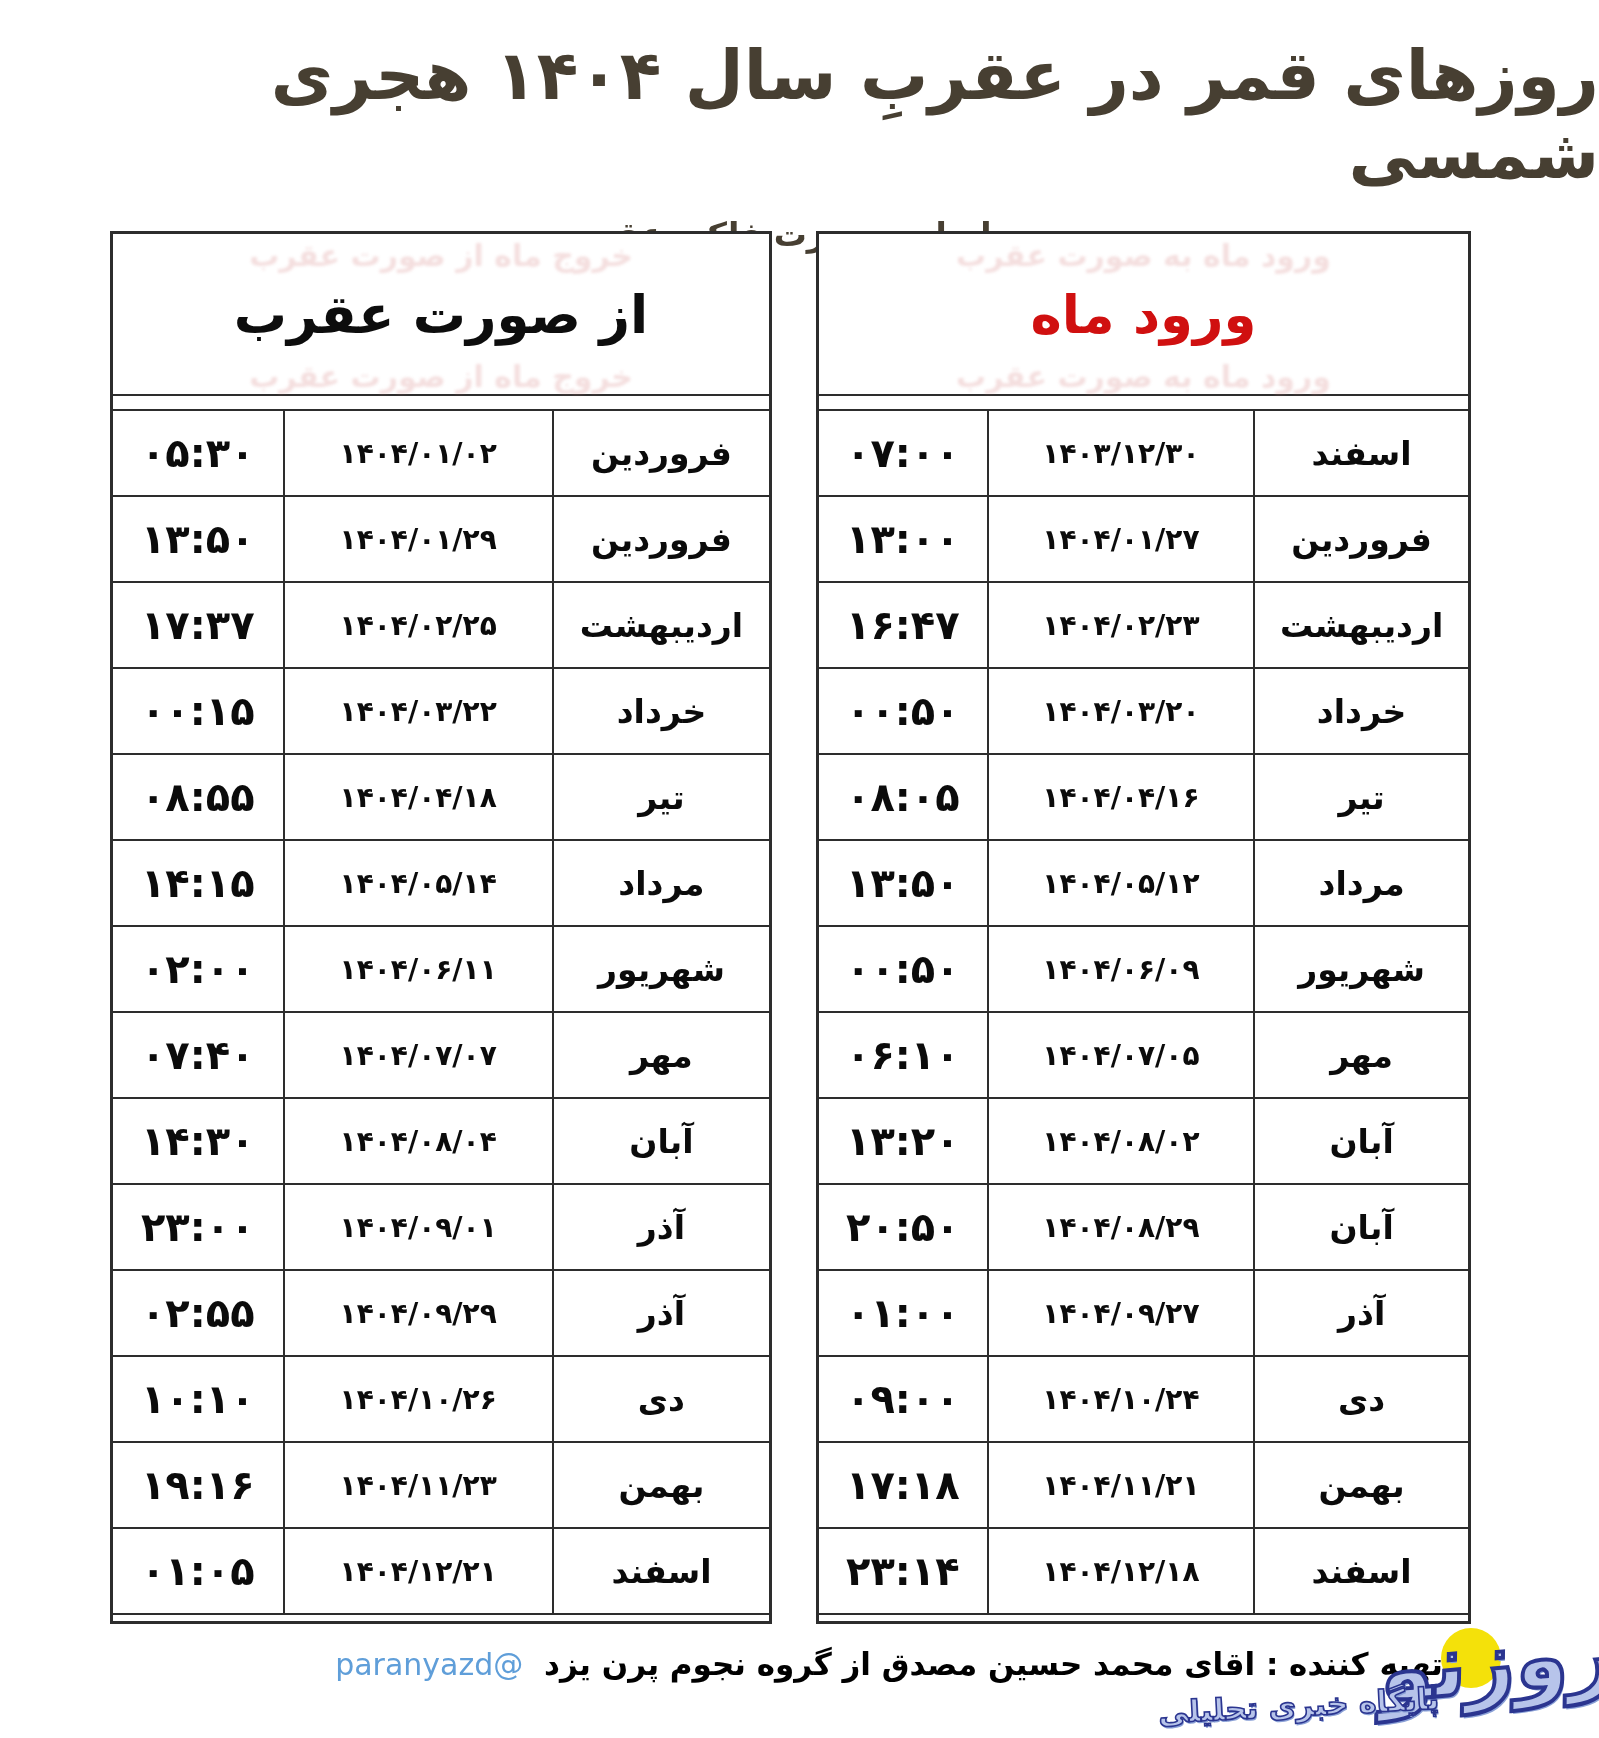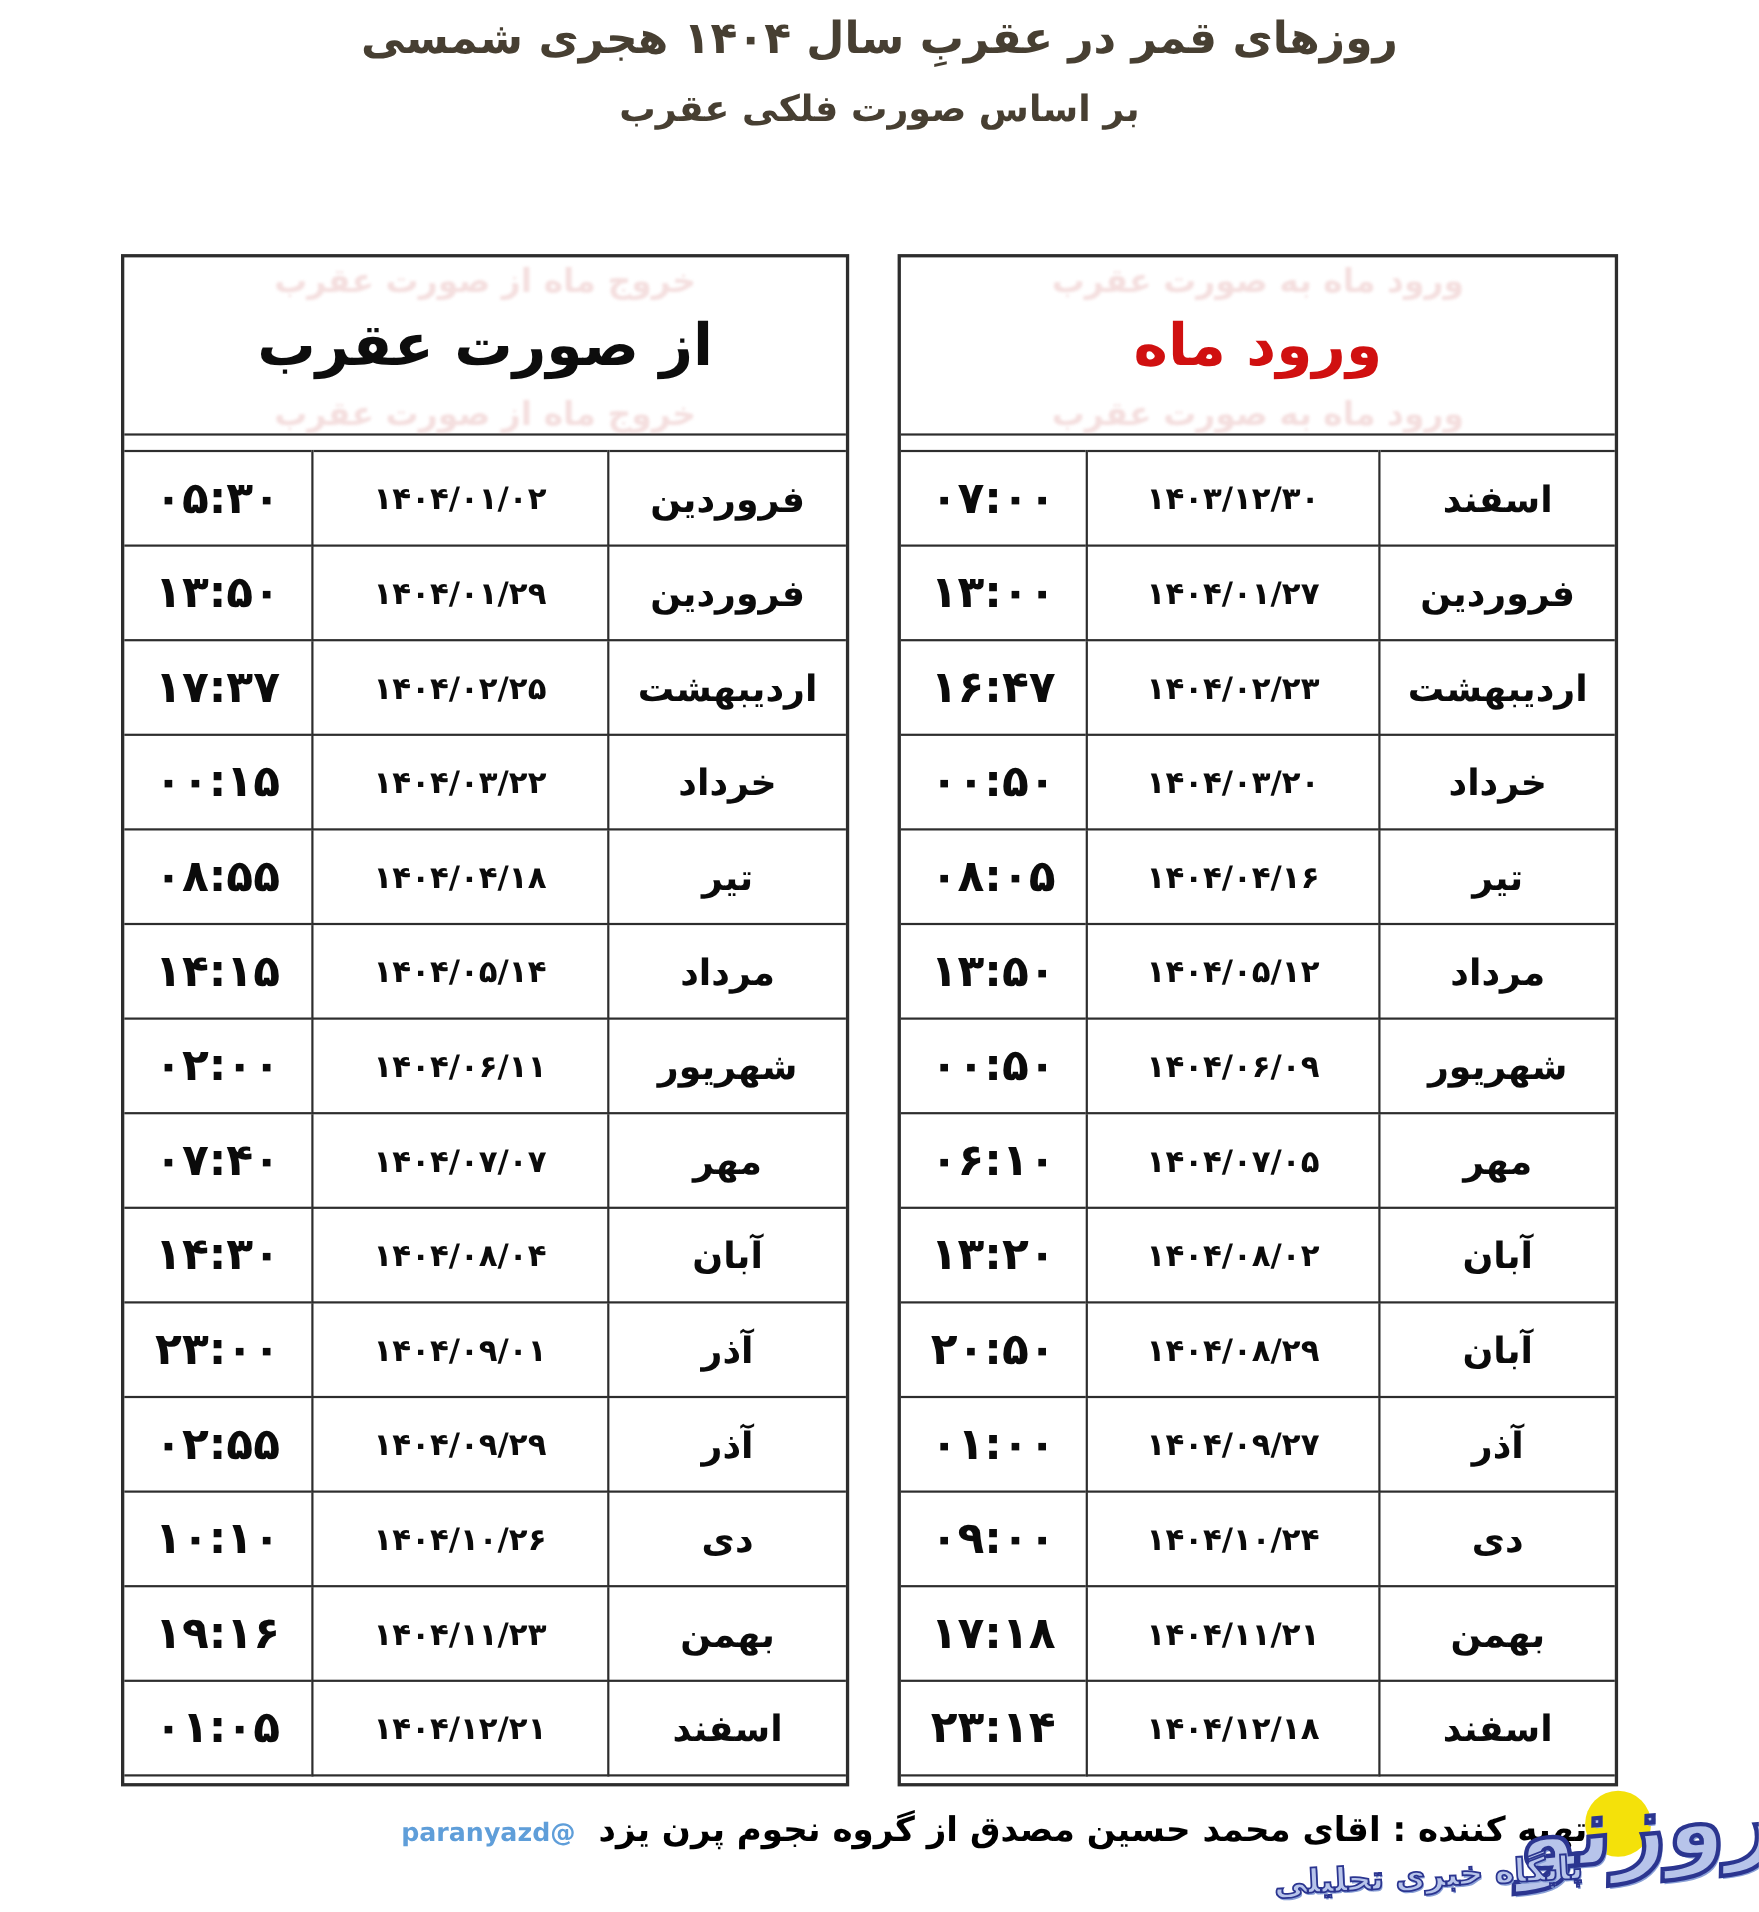--- a/index.html
+++ b/index.html
@@ -1,22 +1,22 @@
 <!DOCTYPE html>
 <html lang="fa" style="--title-color: #473f32; --line: #2d2d2d; --accent-red: #d01010; --accent-blue: #1f8fdf; --link-blue: #5f9ed9; --logo-yellow: #f4e10a; --logo-fill: #b7c4ea; --logo-stroke: #2b3590;"><head>
 <meta charset="utf-8">
 <style>
   html,body{margin:0;padding:0;background:#ffffff;}
   .page{
     position:relative;width:1599px;height:1738px;background:#ffffff;
     font-family:"DejaVu Sans",sans-serif;overflow:hidden;
   }
   .title{
-    margin:12px 0 0;text-align:center;direction:rtl;
-    font-size:40px;font-weight:bold;color:var(--title-color,#473f32);
+    margin:36px 0 0;text-align:right;direction:rtl;
+    font-size:68px;font-weight:bold;color:var(--title-color,#473f32);
     letter-spacing:0;
   }
   .subtitle{
     margin:21px 0 0;text-align:center;direction:rtl;
     font-size:33px;font-weight:bold;color:var(--title-color,#473f32);
   }
   .tables{
     position:absolute;top:231px;left:110px;right:128px;
     display:flex;direction:rtl;justify-content:space-between;
   }
@@ -53,21 +53,21 @@
   .tbl-body tr td:last-child{border-left:0;text-align:center;}
   .tbl-body tr:first-child td{border-top:0;}
   .td-month{width:33%;font-size:33px;}
   .td-date{width:41%;font-size:28px;}
   .td-time{width:26%;font-size:40px;}
   .footer{
     position:absolute;top:1646px;right:156px;direction:rtl;
     font-size:31px;font-weight:bold;color:#000;white-space:nowrap;z-index:1;
   }
   .footer .handle{
-    color:var(--link-blue,#5f9ed9);font-weight:700;font-size:23px;margin-right:10px;
+    color:var(--link-blue,#5f9ed9);font-weight:400;font-size:30px;margin-right:10px;
     font-family:"DejaVu Sans",sans-serif;
   }
   .logo{position:absolute;right:0;top:1590px;width:240px;height:148px;z-index:2;}
   .logo-circle{
     position:absolute;right:98px;top:38px;width:60px;height:60px;border-radius:50%;
     background:var(--logo-yellow,#f4e10a);z-index:1;
   }
   .logo-name{
     position:absolute;right:-20px;top:28px;z-index:2;direction:rtl;
     font-size:86px;font-weight:bold;line-height:1;

